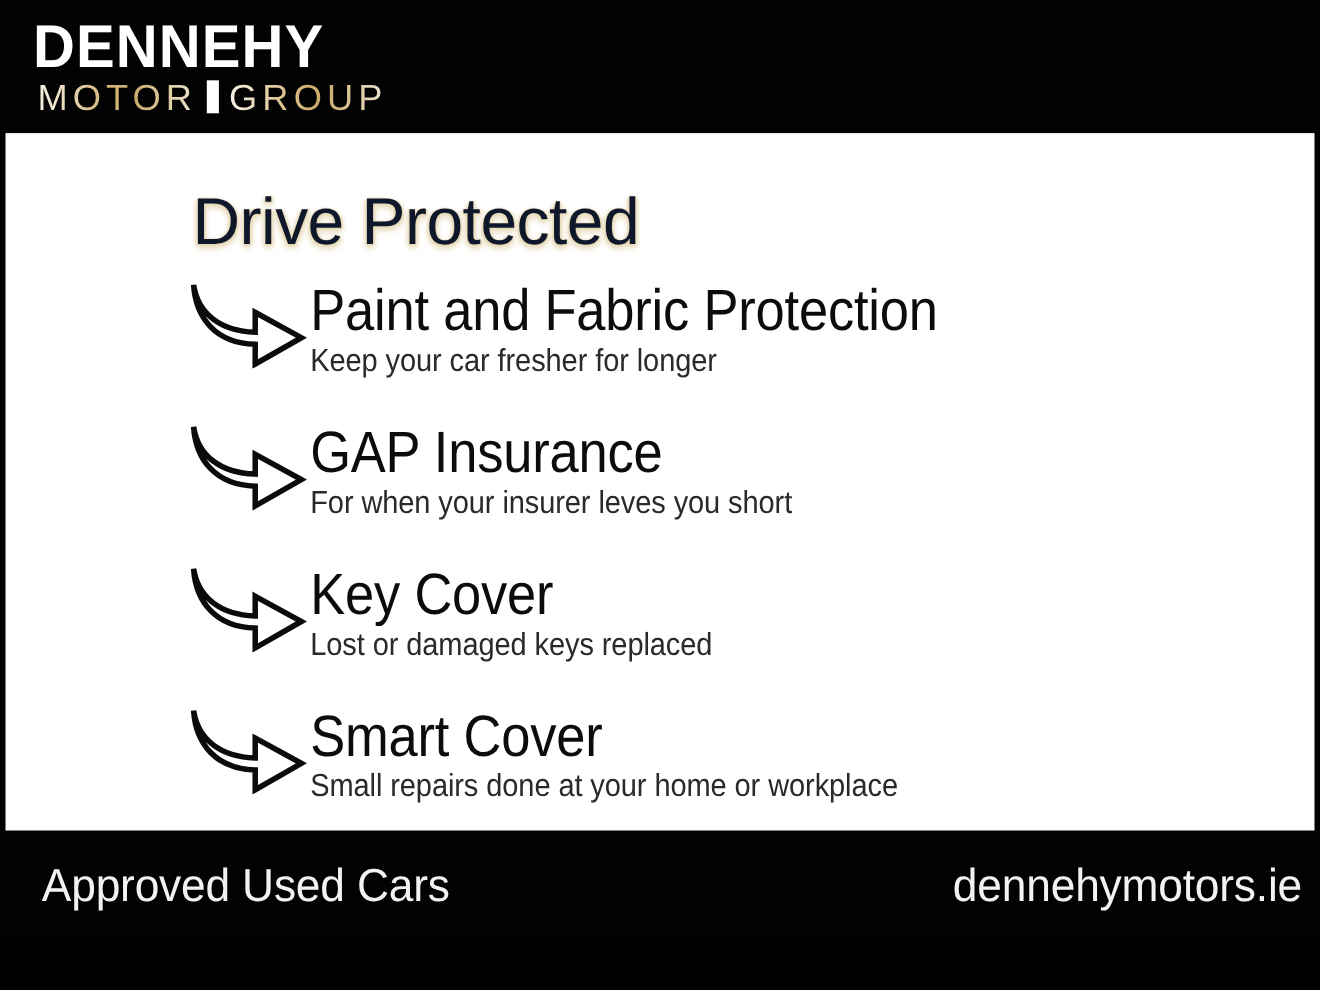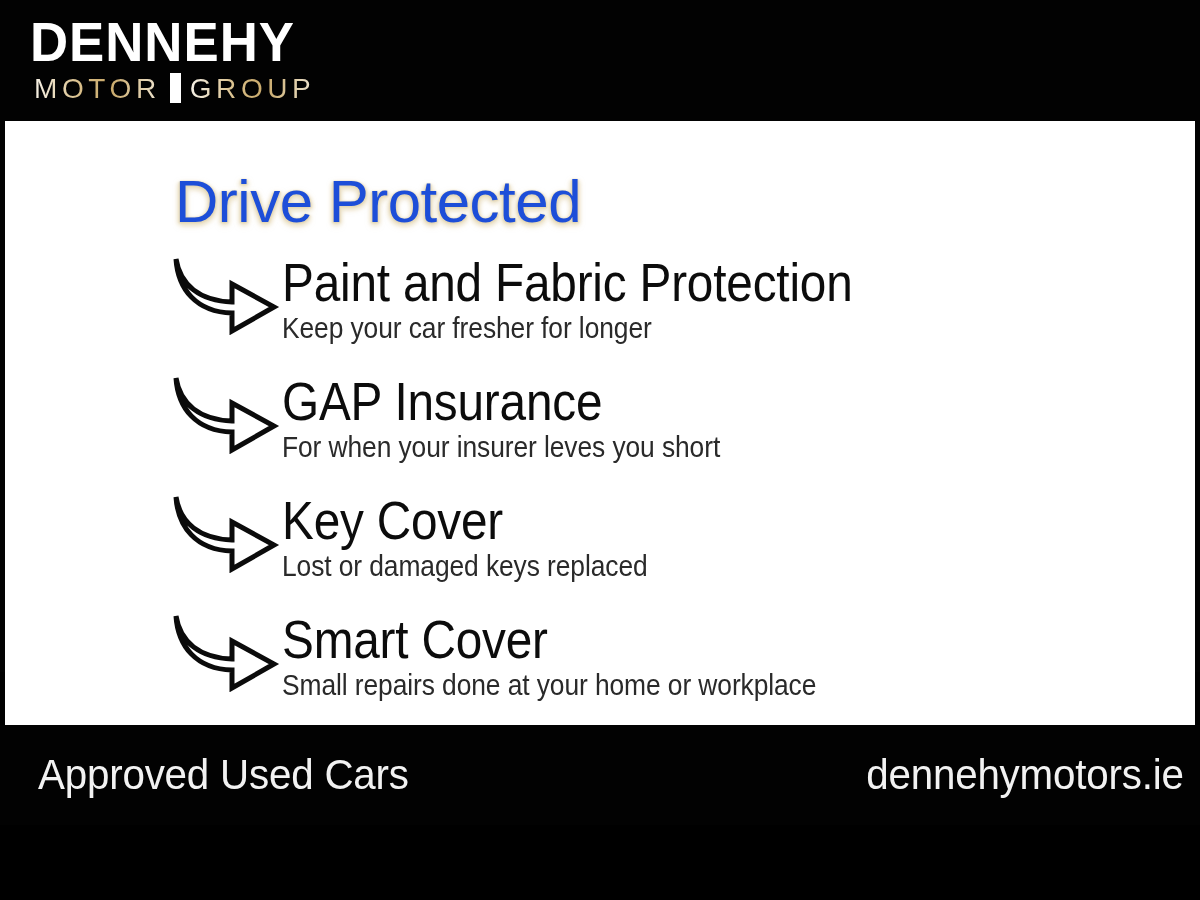--- a/index.html
+++ b/index.html
@@ -54,21 +54,21 @@
     display:flex;
     align-items:center;
     gap:9px;
     margin-top:3px;
     margin-left:4px;
   }
 
   .logo-sub span.word {
     font-family:"Liberation Sans", sans-serif;
     font-weight:normal;
-    font-size:28px;
+    font-size:33px;
     line-height:27px;
     letter-spacing:4.6px;
     background:linear-gradient(90deg,#f6f1e6 0%,#d8bd86 38%,#c9a96a 60%,#efe6d2 100%);
     -webkit-background-clip:text;
     background-clip:text;
     color:transparent;
     white-space:nowrap;
   }
 
   .logo-divider {
@@ -91,38 +91,38 @@
     position:relative;
     padding-left:165px;
     padding-top:48px;
   }
 
   .title {
     font-family:"Liberation Sans", sans-serif;
     font-size:60px;
     line-height:66px;
     font-weight:normal;
-    color:#1d4ed8;
+    color:#0f172a;
     letter-spacing:-0.5px;
     margin-left:5px;
     margin-bottom:16px;
     text-shadow:
        0 0 1px #e8dcbe,
        1px 1px 2px #e4d7b4,
       -1px 1px 2px #e4d7b4,
        2px 2px 4px #efe6cf,
       -2px 2px 4px #efe6cf,
        0 3px 6px rgba(206,180,118,0.55);
     white-space:nowrap;
   }
 
   .features {
     display:flex;
     flex-direction:column;
-    gap:2px;
+    gap:12px;
   }
 
   .feature {
     display:flex;
     align-items:flex-start;
     height:117px;
   }
 
   .arrow-icon {
     flex:0 0 112px;

